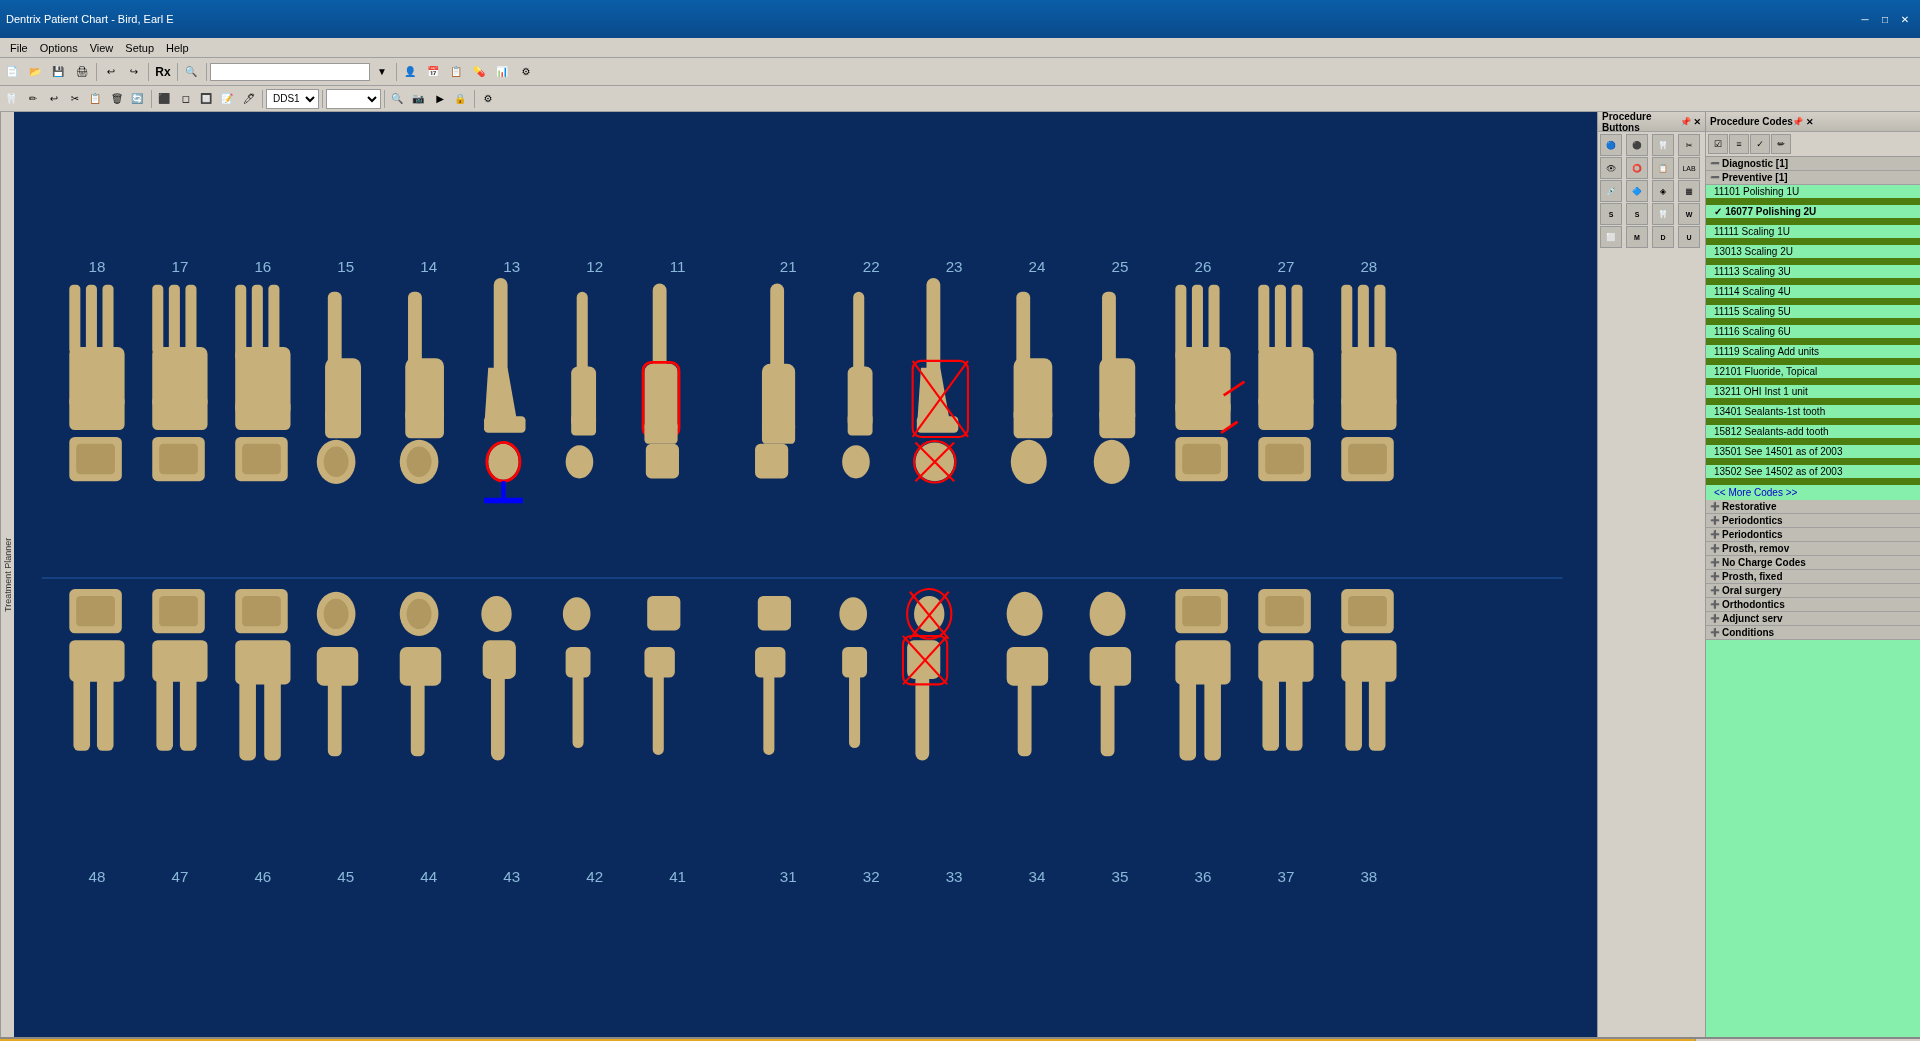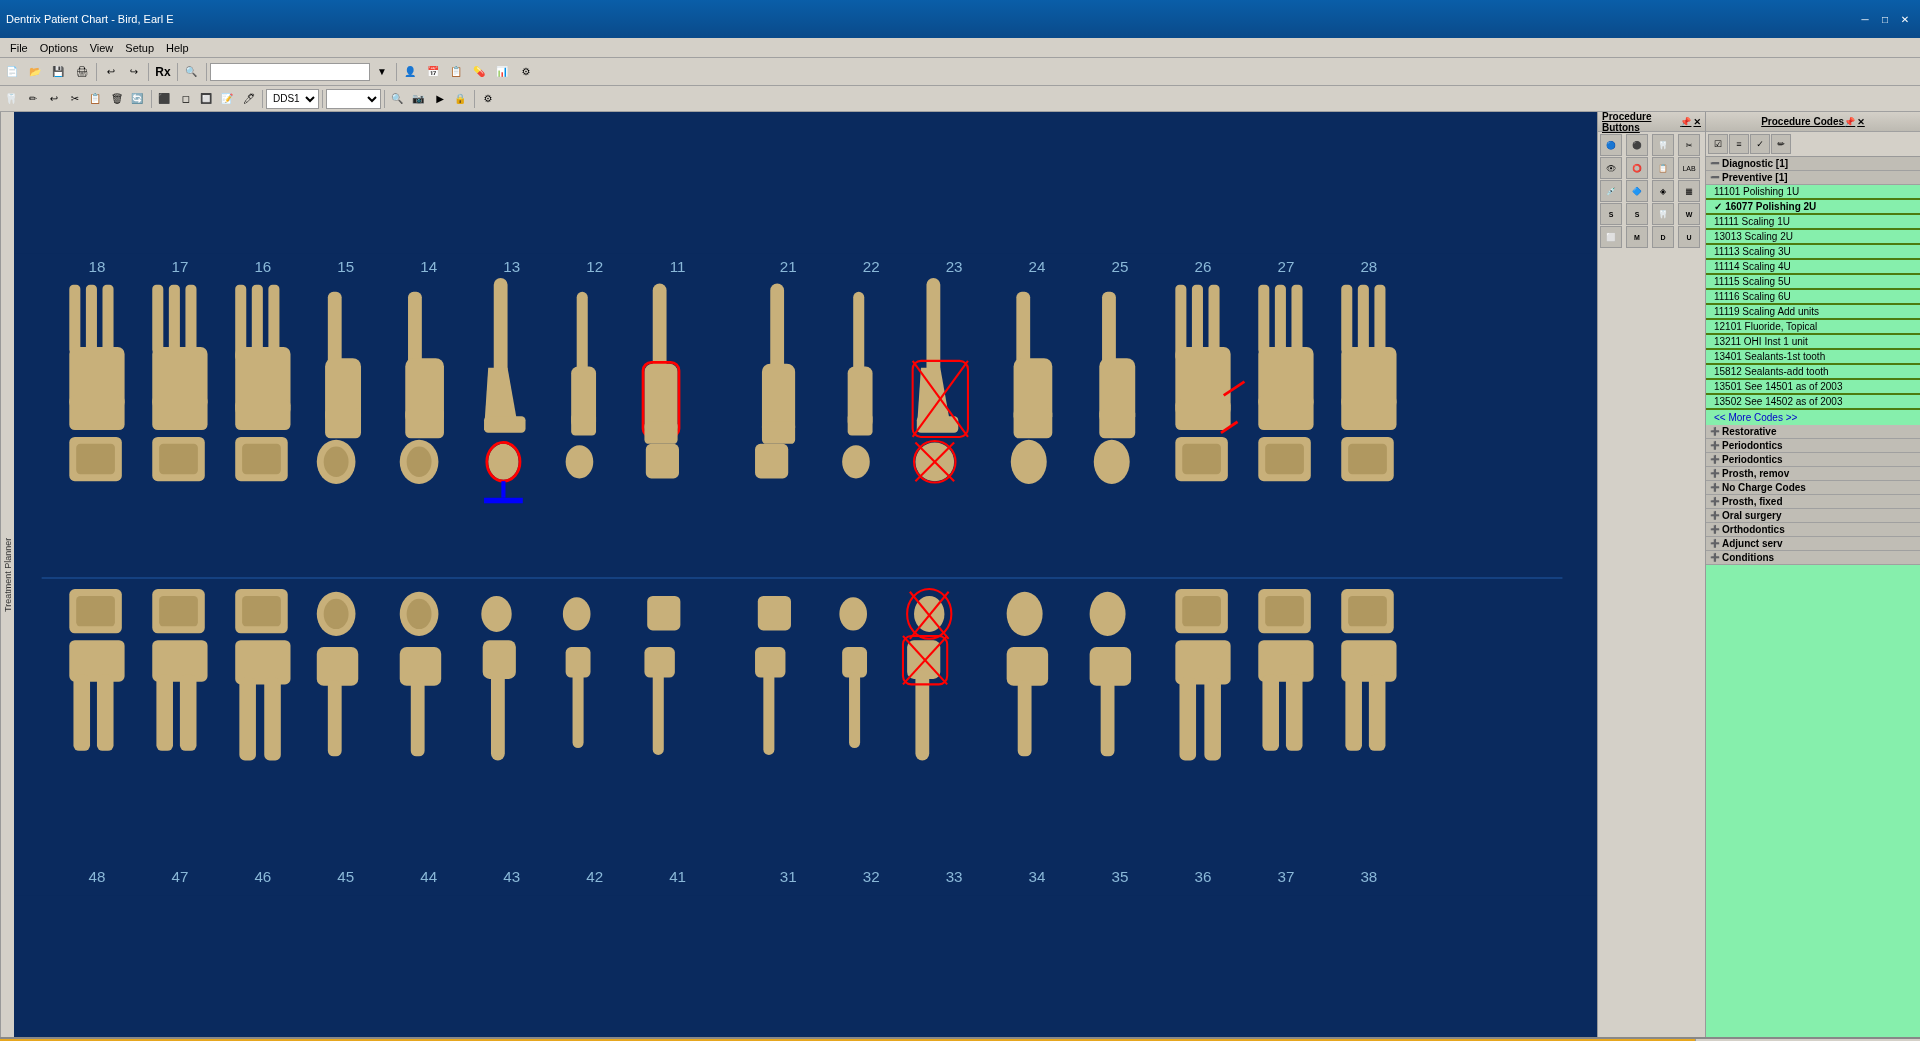--- a/index.html
+++ b/index.html
@@ -98,25 +98,24 @@
       display: flex;
       flex-direction: column;
     }
 
     .panel-header {
       background: linear-gradient(to bottom, #d4d0c8, #bdbab2);
       border-bottom: 1px solid #a0a0a0;
       padding: 2px 4px;
       display: flex;
       align-items: center;
-      justify-content: center;
+      justify-content: flex-start;
       font-size: 10px;
       font-weight: bold;
       height: 20px;
-      text-decoration: underline;
     }
 
     
     #bottom-section {
       height: 260px;
       display: flex;
       border-top: 2px solid #a0a0a0;
     }
 
     
@@ -169,21 +168,21 @@
       cursor: pointer;
       display: flex;
       align-items: center;
       gap: 2px;
     }
     .code-section-header .expand-icon { font-size: 8px; color: #444; }
 
     .code-item {
       padding: 1px 8px;
       font-size: 10px;
-      border-bottom: 2px solid #4d7c0f;
+      border-bottom: 7px solid #4d7c0f;
       cursor: pointer;
       white-space: nowrap;
       overflow: hidden;
       text-overflow: ellipsis;
     }
     .code-item.checked { font-weight: bold; }
     .code-item.checked::before { content: '✓ '; }
 
     .more-codes {
       padding: 2px 8px;

